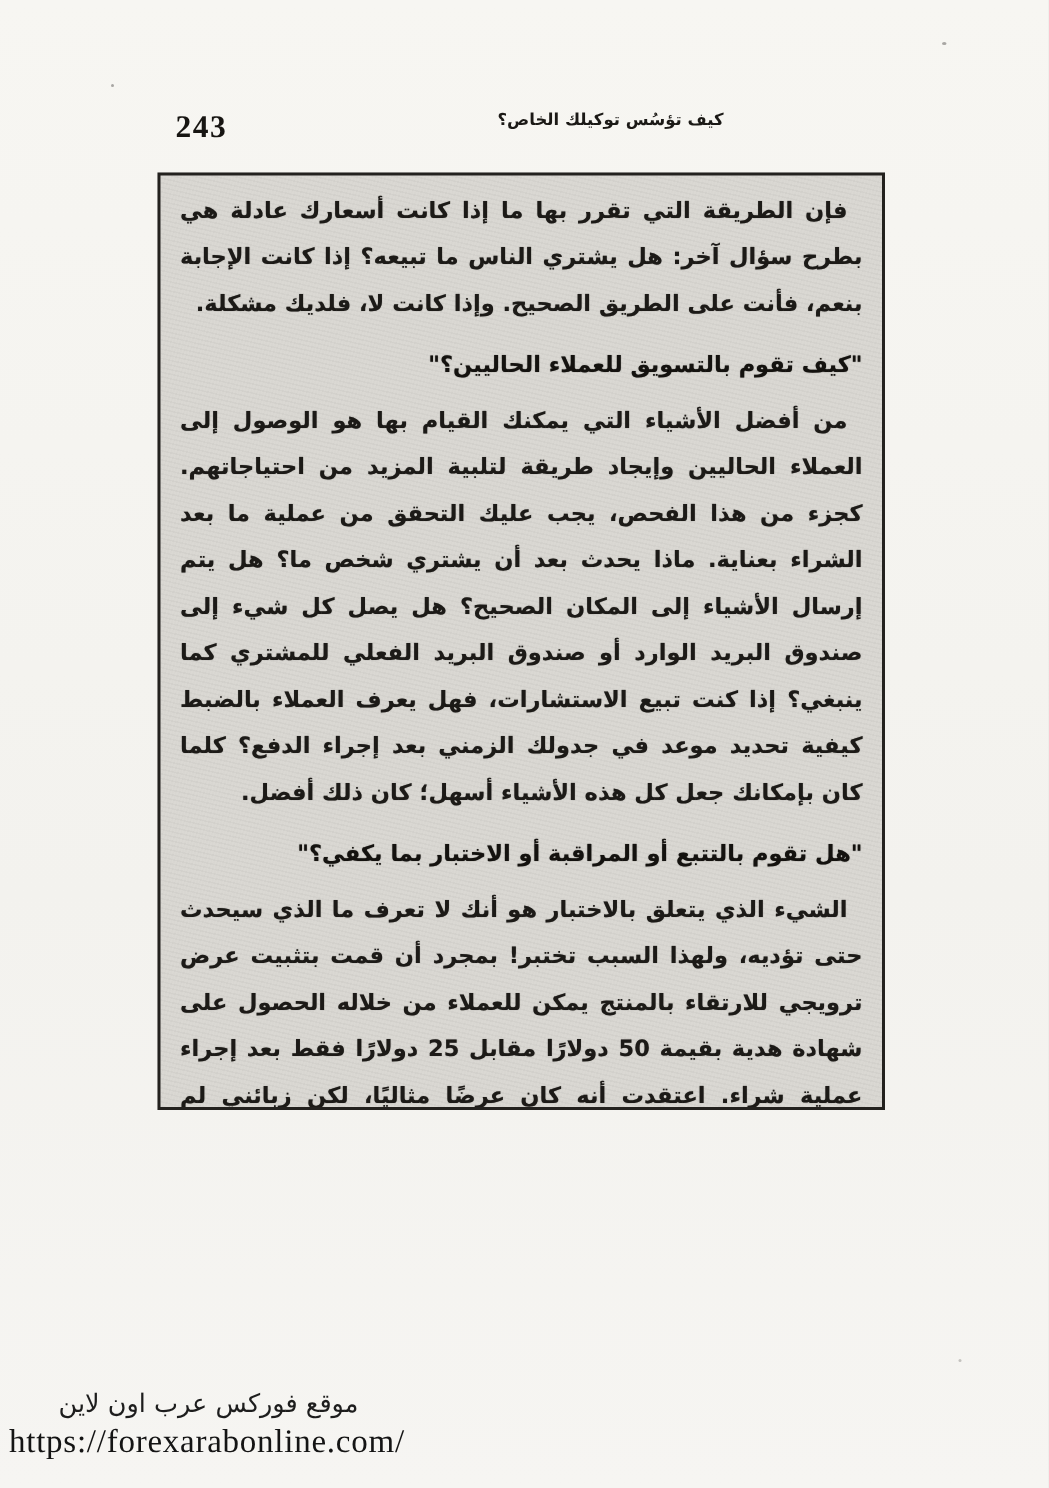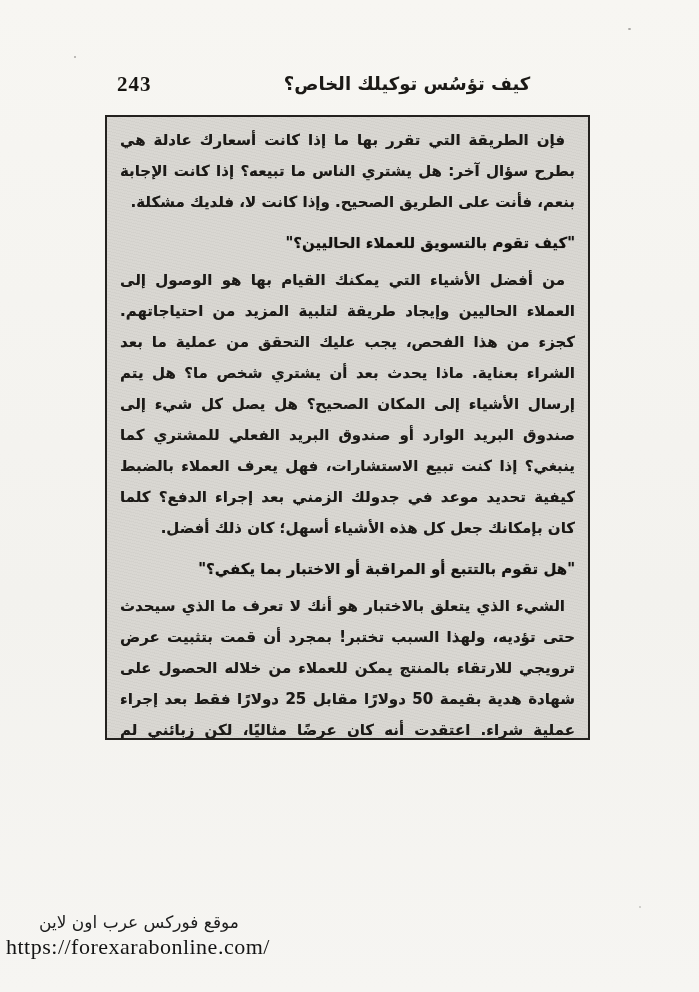--- a/index.html
+++ b/index.html
@@ -39,21 +39,21 @@
     letter-spacing: 1px;
   }
   .chapter-title {
     position: absolute;
     left: 407px;
     top: 3px;
     transform: translateX(-50%);
     white-space: nowrap;
     direction: rtl;
     font-weight: bold;
-    font-size: 18px;
+    font-size: 11px;
     color: #1b1916;
   }
   
   .text-box {
     position: absolute;
     left: 105px;
     top: 115px;
     width: 485px;
     height: 625px;
     box-sizing: border-box;
@@ -89,21 +89,21 @@
   .watermark {
     position: absolute;
     left: 6px;
     top: 910px;
     width: 280px;
   }
   .wm-name {
     direction: rtl;
     text-align: center;
     width: 230px;
-    margin: 2px 0 0 18px;
+    margin: 16px 0 0 18px;
     font-size: 17px;
     font-weight: normal;
     color: #1d1d1d;
   }
   .wm-url {
     font-family: Liberation Serif, serif;
     font-size: 22px;
     letter-spacing: 0.5px;
     color: #141414;
     margin-top: 2px;

